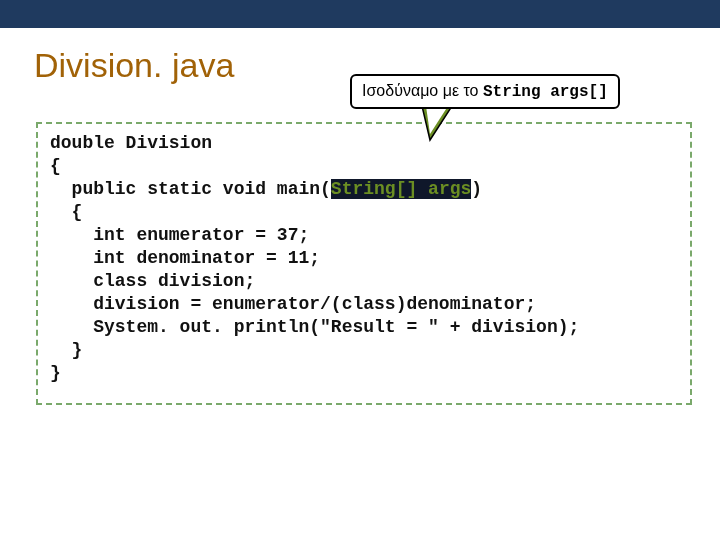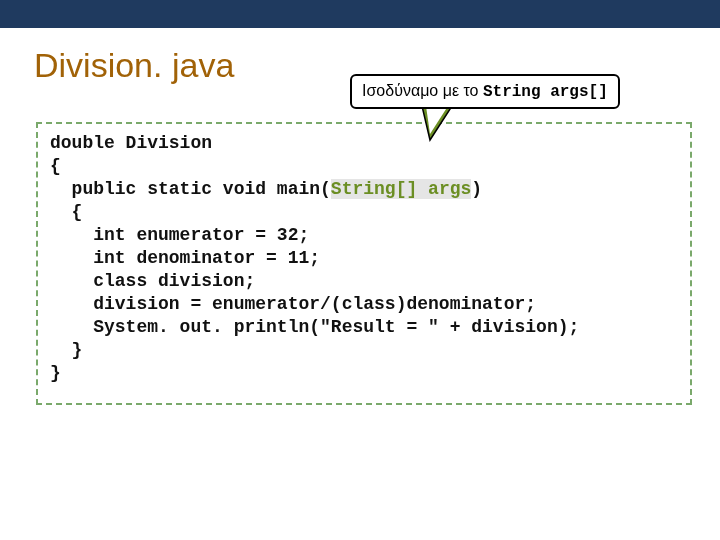--- a/index.html
+++ b/index.html
@@ -60,21 +60,21 @@
   pre {
     margin: 0;
     font-family: "Courier New", monospace;
     font-weight: bold;
     font-size: 18px;
     line-height: 1.28;
     color: #111;
     white-space: pre;
   }
   .hl {
-    background: #e5e5e5;
+    background: #0f172a;
     color: #6b8e23;
   }
 </style>
 </head>
 <body>
 
 <div class="topbar"></div>
 
 <div class="title">Division. java</div>
 
@@ -87,20 +87,20 @@
     <polygon points="4,0 34,0 12,34" fill="#6b8e23" stroke="#000" stroke-width="1.5"></polygon>
     <polygon points="8,0 30,0 12,28" fill="#fff"></polygon>
   </svg>
 </div>
 
 <div class="codebox">
 <pre><span>double Division</span>
 <span>{</span>
 <span>  public static void main(</span><span class="hl">String[] args</span><span>)</span>
 <span>  {</span>
-<span>    int enumerator = 32;</span>
+<span>    int enumerator = 37;</span>
 <span>    int denominator = 11;</span>
 <span>    class division;</span>
 <span>    division = enumerator/(class)denominator;</span>
 <span>    System. out. println("Result = " + division);</span>
 <span>  }</span>
 <span>}</span></pre>
 </div>
 
 </body></html>

